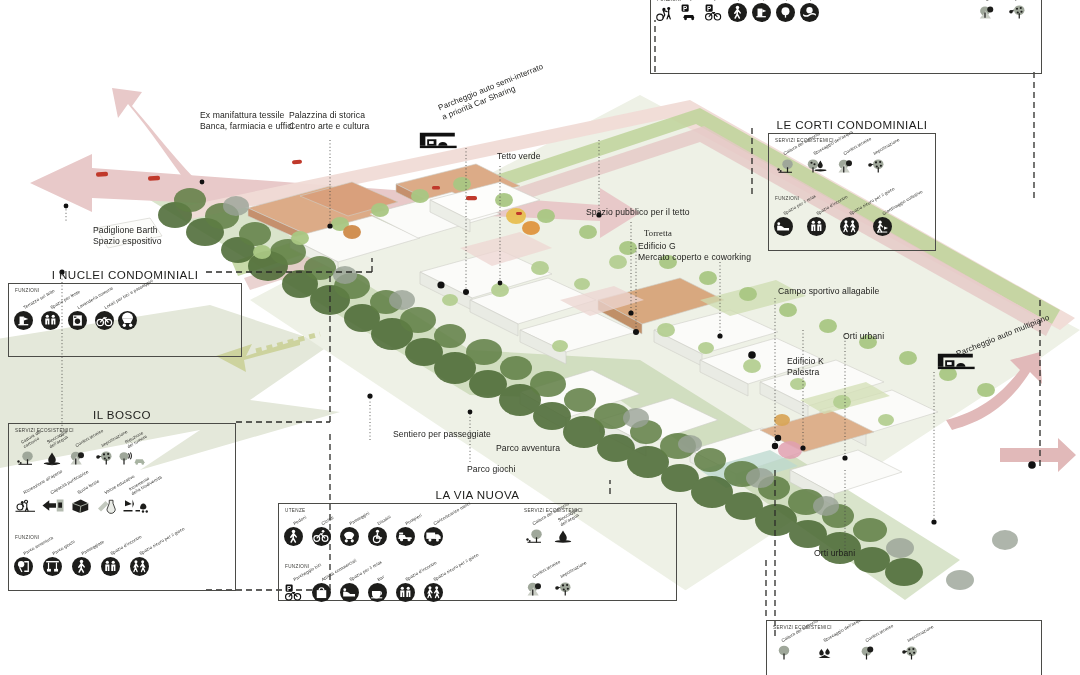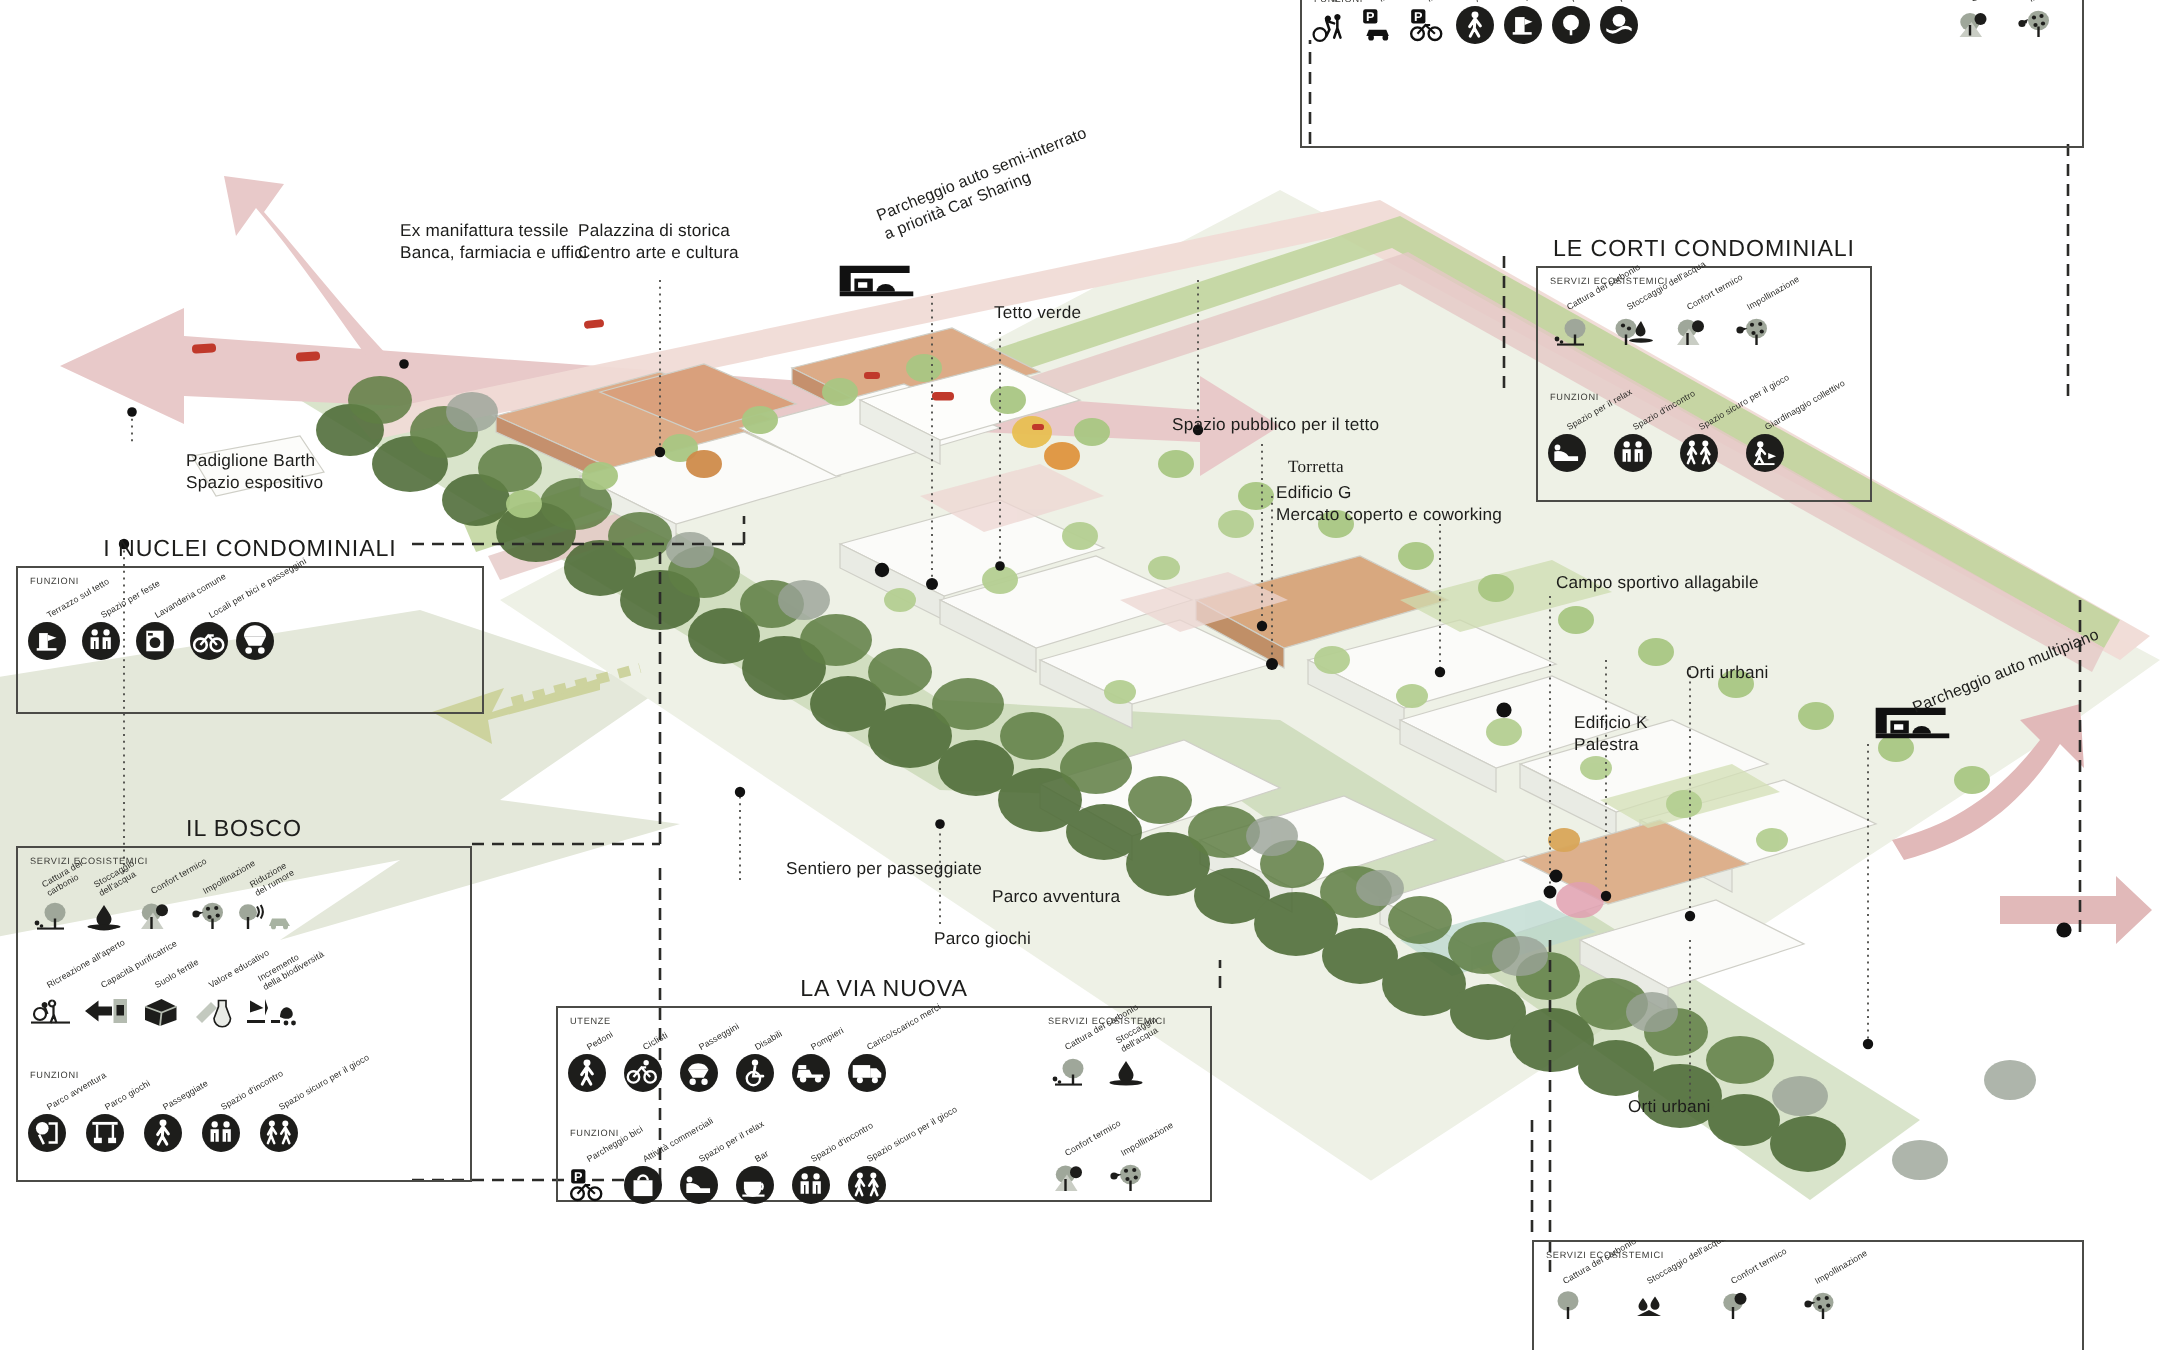--- a/index.html
+++ b/index.html
@@ -723,21 +723,21 @@
                 <path d="M7.5 8.4 l-2.4 4.5 M7.5 8.4 l2.6 4 M7.5 8.4 l-0.5 5 l-2 5 M7 13.4 l2 5" stroke="#fff" stroke-width="1.6" fill="none" stroke-linecap="round"></path>
                 <path d="M16 8.4 l2.6 4.5 M16 8.4 l-2.6 4 M16 8.4 l0.5 5 l2 5 M16.5 13.4 l-2 5" stroke="#fff" stroke-width="1.6" fill="none" stroke-linecap="round"></path>
               </svg>
             </span>
           </div>
         </div>
       </div>
     </div>
   </div>
 
-  <div class="panel" style="left:278px; top:488px; width:328px;">
+  <div class="panel" style="left:278px; top:488px; width:399px;">
     <div class="ptitle">LA VIA NUOVA</div>
     <div class="bracket" style="height:98px;">
       <div class="inner" style="position:relative;">
         <div class="sect-label">UTENZE</div>
 
         <div class="icon-row" style="margin-top:14px; gap:9px;">
           <div class="icon-item">
             <span class="icon-cap">Pedoni</span>
             <span class="ic-circ">
               <svg viewBox="0 0 24 24" width="19" height="19">

